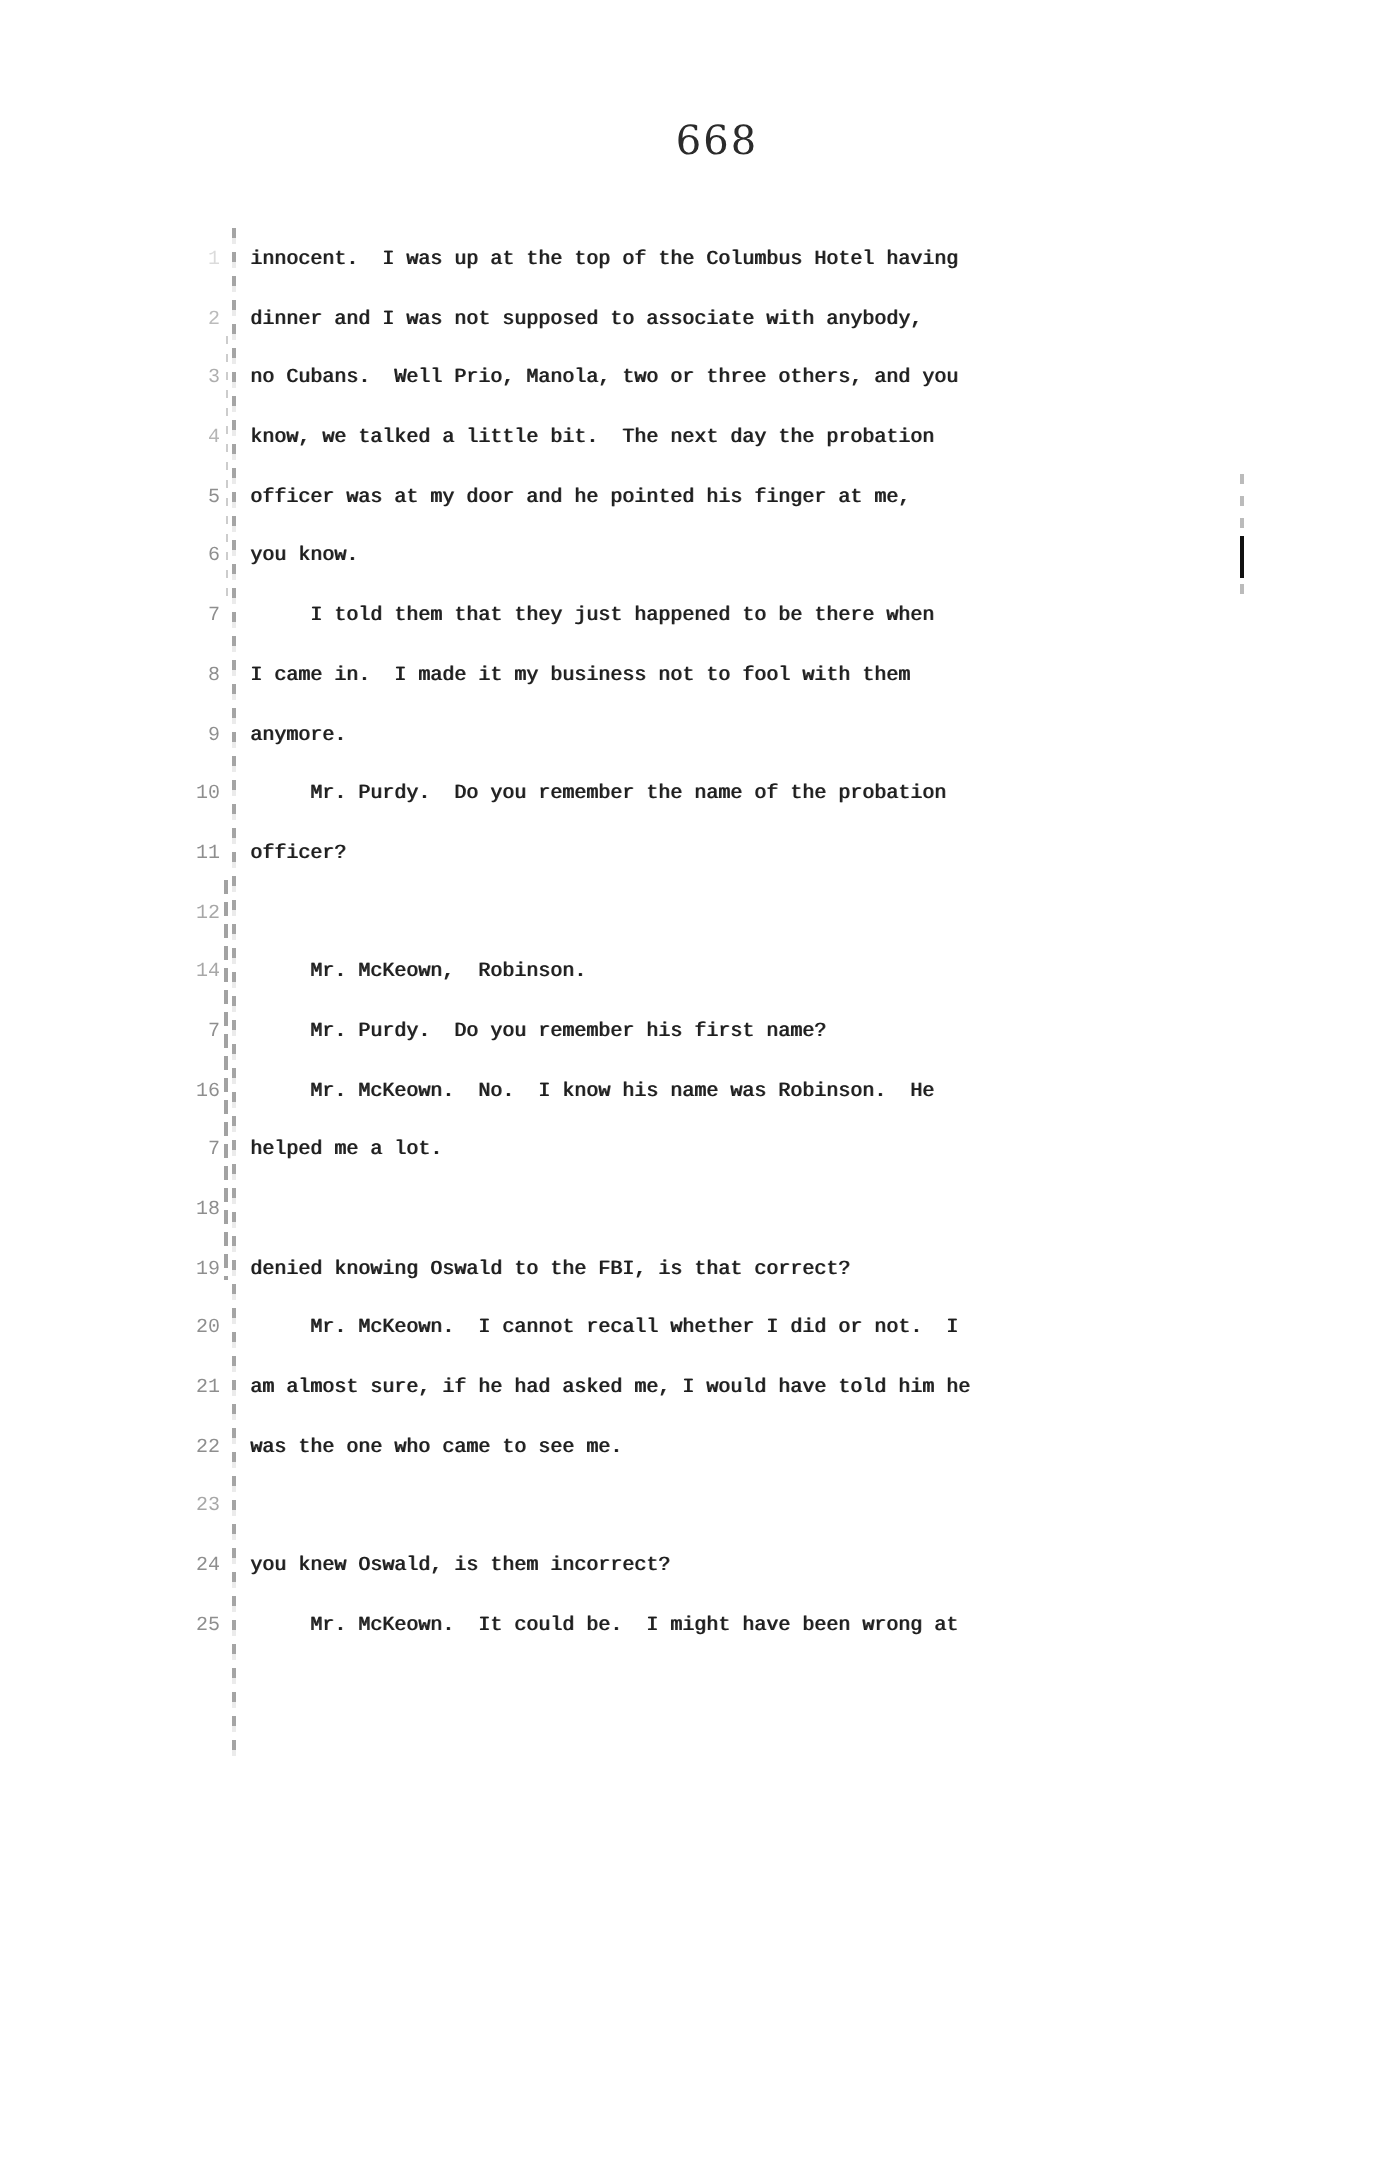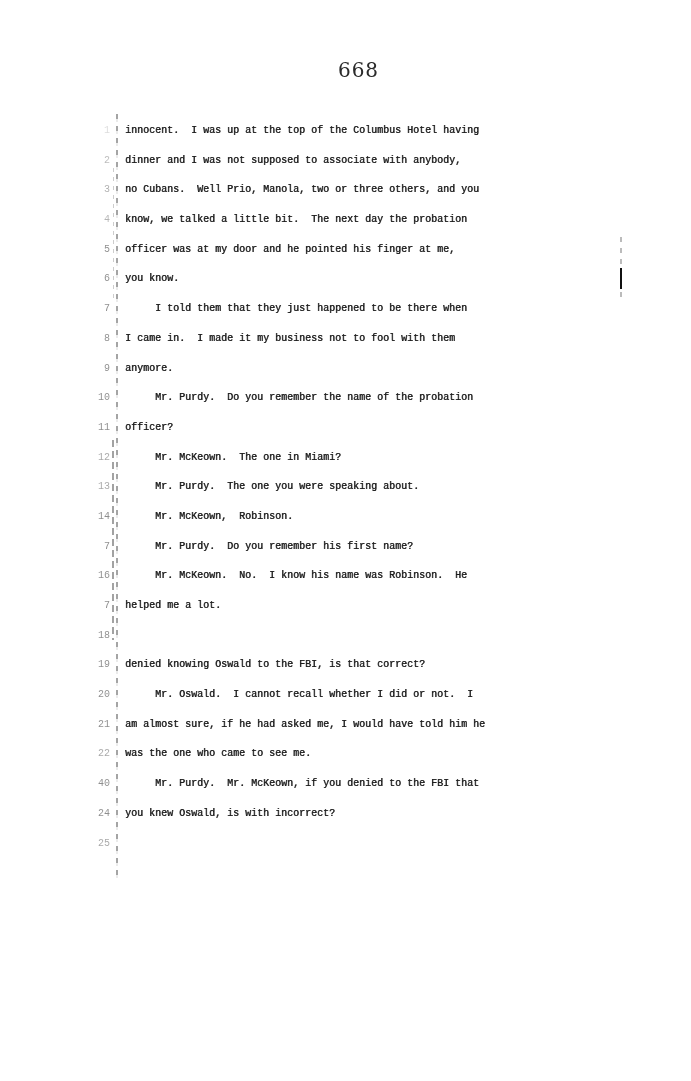--- a/index.html
+++ b/index.html
@@ -192,27 +192,22 @@
       <span class="line-text">     Mr. Purdy.  Do you remember the name of the probation</span>
     </div>
 
     <div class="line-row">
       <span class="line-num">11</span>
       <span class="line-text">officer?</span>
     </div>
 
     <div class="line-row">
       <span class="line-num">12</span>
-      <span class="line-text">     Mr. McKeown.  The one in Miami?</span>
-    </div>
-
-    <div class="line-row">
-      <span class="line-num">13</span>
-      <span class="line-text">     Mr. Purdy.  The one you were speaking about.</span>
-    </div>
+    </div>
+
 
     <div class="line-row">
       <span class="line-num">14</span>
       <span class="line-text">     Mr. McKeown,  Robinson.</span>
     </div>
 
     <div class="line-row">
       <span class="line-num">7</span>
       <span class="line-text">     Mr. Purdy.  Do you remember his first name?</span>
     </div>
@@ -231,41 +226,41 @@
       <span class="line-num">18</span>
     </div>
 
     <div class="line-row">
       <span class="line-num">19</span>
       <span class="line-text">denied knowing Oswald to the FBI, is that correct?</span>
     </div>
 
     <div class="line-row">
       <span class="line-num">20</span>
-      <span class="line-text">     Mr. Oswald.  I cannot recall whether I did or not.  I</span>
+      <span class="line-text">     Mr. McKeown.  I cannot recall whether I did or not.  I</span>
     </div>
 
     <div class="line-row">
       <span class="line-num">21</span>
       <span class="line-text">am almost sure, if he had asked me, I would have told him he</span>
     </div>
 
     <div class="line-row">
       <span class="line-num">22</span>
       <span class="line-text">was the one who came to see me.</span>
     </div>
 
     <div class="line-row">
-      <span class="line-num">40</span>
-      <span class="line-text">     Mr. Purdy.  Mr. McKeown, if you denied to the FBI that</span>
+      <span class="line-num">23</span>
     </div>
 
     <div class="line-row">
       <span class="line-num">24</span>
-      <span class="line-text">you knew Oswald, is with incorrect?</span>
+      <span class="line-text">you knew Oswald, is them incorrect?</span>
     </div>
 
     <div class="line-row">
       <span class="line-num">25</span>
+      <span class="line-text">     Mr. McKeown.  It could be.  I might have been wrong at</span>
     </div>
   </div>
 
 </div>
 
 </body></html>

